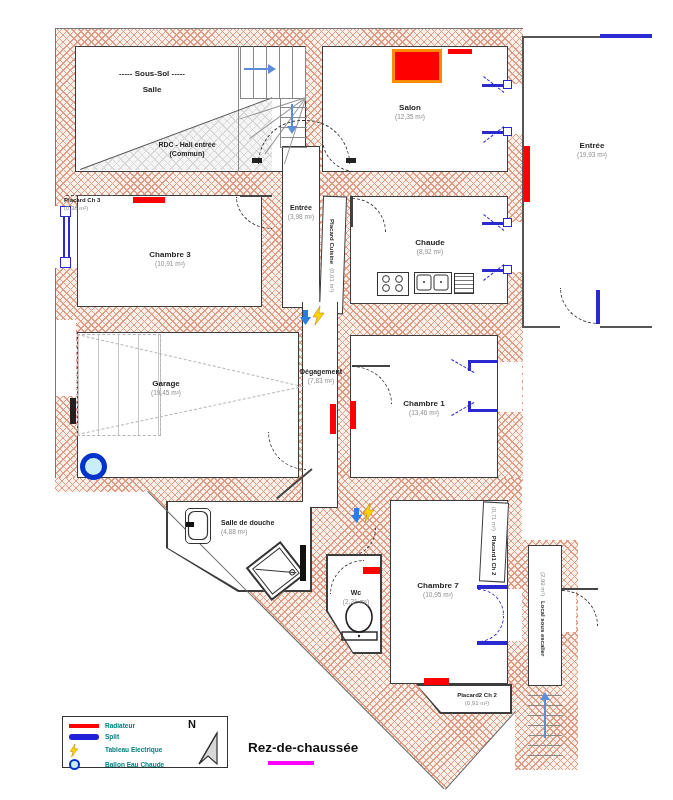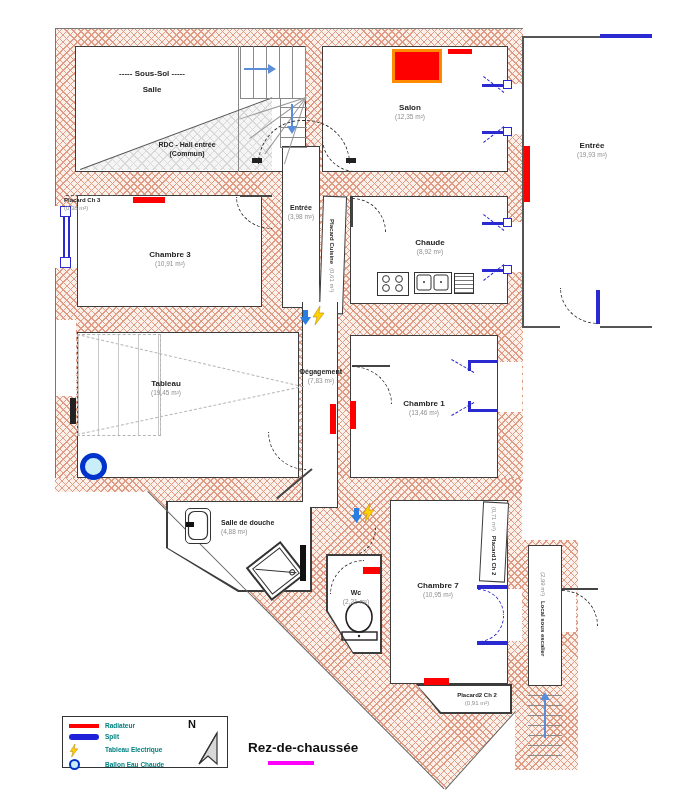--- a/index.html
+++ b/index.html
@@ -281,21 +281,21 @@
   </div>
   <div class="lbl" style="left:430px;top:247px;">
     <span class="rname">Chaude</span>
     <span class="rarea">(8,92 m²)</span>
   </div>
   <div class="vlbl sm" style="left:332px;top:256px;">
     <span class="rname">Placard Cuisine</span>
     <span class="rarea">(0,61 m²)</span>
   </div>
   <div class="lbl" style="left:166px;top:388px;">
-    <span class="rname">Tableau</span>
+    <span class="rname">Garage</span>
     <span class="rarea">(19,45 m²)</span>
   </div>
   <div class="lbl md" style="left:321px;top:376px;">
     <span class="rname">Dégagement</span>
     <span class="rarea">(7,83 m²)</span>
   </div>
   <div class="lbl" style="left:424px;top:408px;">
     <span class="rname">Chambre 1</span>
     <span class="rarea">(13,46 m²)</span>
   </div>

